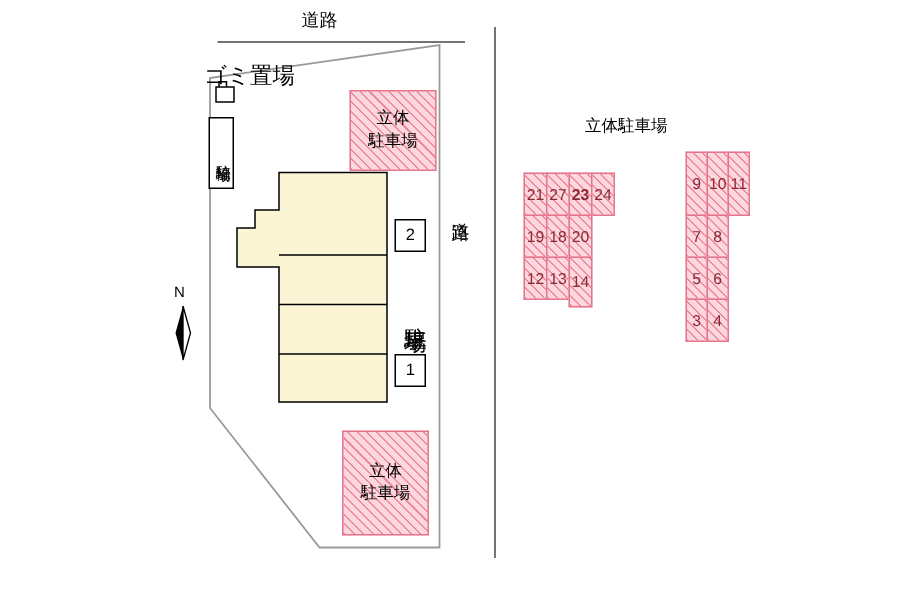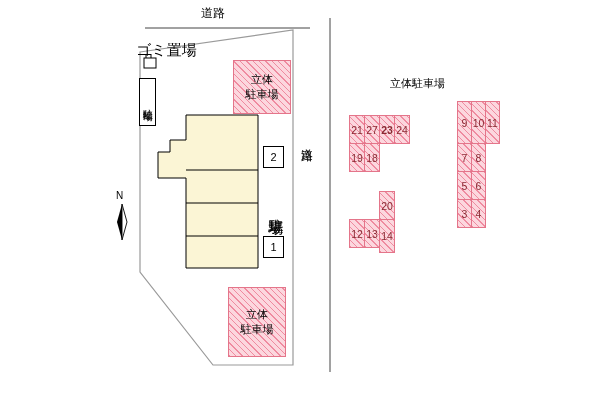--- a/index.html
+++ b/index.html
@@ -91,21 +91,21 @@
   <div class="abs" style="left:349px;top:115px;">
       <div class="prow">
         <div class="pcell" style="width: 16px; height: 29px;">21</div>
         <div class="pcell" style="width: 16px; height: 29px; margin-left: -1px;">27</div>
         <div class="pcell" style="width: 16px; height: 29px; margin-left: -1px; font-weight: bold;">23</div>
         <div class="pcell" style="width: 16px; height: 29px; margin-left: -1px;">24</div>
       </div>
       <div class="prow" style="margin-top: -1px;">
         <div class="pcell" style="width: 16px; height: 29px;">19</div>
         <div class="pcell" style="width: 16px; height: 29px; margin-left: -1px;">18</div>
-        <div class="pcell" style="width: 16px; height: 29px; margin-left: -1px; margin-top: 48px;">20</div>
+        <div class="pcell" style="width: 16px; height: 29px; margin-left: -1px;">20</div>
       </div>
       <div class="prow" style="margin-top: -1px;">
         <div class="pcell" style="width: 16px; height: 29px;">12</div>
         <div class="pcell" style="width: 16px; height: 29px; margin-left: -1px;">13</div>
         <div class="pcell" style="width: 16px; height: 34px; margin-left: -1px;">14</div>
       </div>
     </div>
 
   <div class="abs" style="left:457px;top:101px;">
       <div class="prow">

